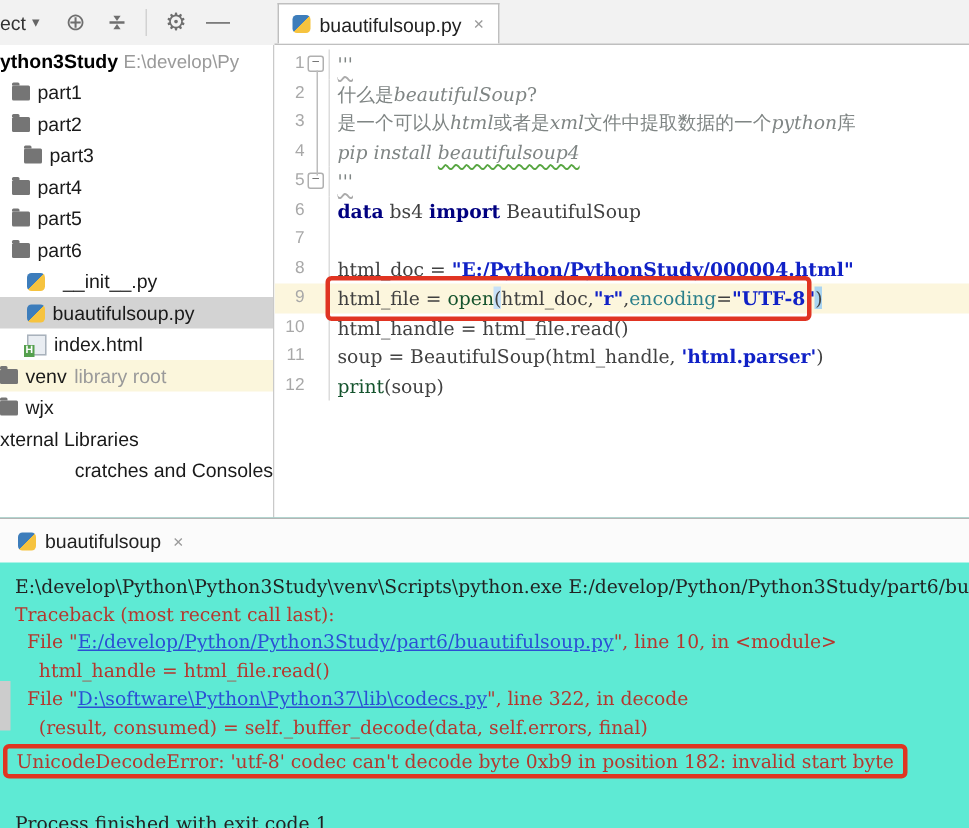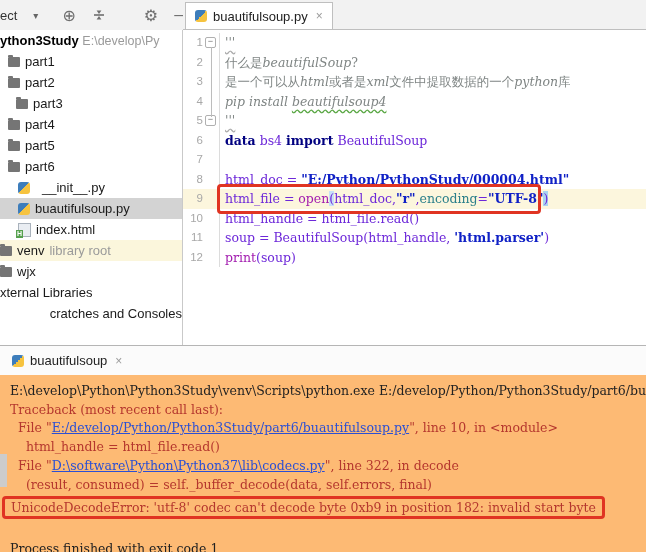--- a/index.html
+++ b/index.html
@@ -1,21 +1,21 @@
 <!DOCTYPE html>
 <html><head>
 <meta charset="utf-8">
 <style>
   html,body{margin:0;padding:0;}
   .window{width:646px;height:552px;position:relative;background:#fff;overflow:hidden;
           font-family:"Liberation Sans",sans-serif;color:#1a1a1a;}
 
   
   .header{height:30px;display:flex;background:#f2f2f2;}
-  .hdr-left{width:183px;display:flex;align-items:center;gap:16px;padding-left:0;flex:none;}
+  .hdr-left{width:183px;display:flex;align-items:center;gap:4px;padding-left:0;flex:none;}
   .proj-label{font-size:13px;color:#333;white-space:nowrap;}
   .dd-arrow{font-size:10px;color:#666;margin-right:8px;}
   .tbtn{width:24px;height:24px;display:flex;align-items:center;justify-content:center;
         color:#6f6f6f;font-size:16px;}
   .tsep{width:1px;height:18px;background:#d2d2d2;margin:0 3px;}
   .tabstrip{flex:1;display:flex;align-items:flex-end;border-bottom:1px solid #bfbfbf;background:#f2f2f2;}
   .etab{height:26px;background:#fff;border:1px solid #bfbfbf;border-bottom:none;
         display:flex;align-items:center;gap:6px;padding:0 9px;font-size:13px;color:#222;margin-left:2px;}
   .closex{color:#9b9b9b;font-size:12px;margin-left:2px;}
 
@@ -43,37 +43,37 @@
   
   .edregion{flex:1;position:relative;padding-top:3px;font-family:"DejaVu Serif",serif;font-size:12.5px;background:#fff;overflow:hidden;}
   .ed-row{display:flex;height:19.5px;line-height:19.5px;white-space:pre;}
   .ed-row.cur{background:#fcf6dd;}
   .gut{width:36px;flex:none;display:flex;border-right:1px solid #dcdcdc;font-family:"Liberation Sans",sans-serif;}
   .lno{width:20px;text-align:right;color:#a8a8a8;font-size:11.5px;line-height:19.5px;}
   .fold{width:15px;display:flex;align-items:center;justify-content:center;}
   .fbox{width:9px;height:9px;border:1px solid #b0b0b0;border-radius:2px;background:#fff;
         color:#707070;font-size:9px;line-height:7px;text-align:center;}
   .code{padding-left:5px;}
-  .plain{color:#6d28d9;}
+  .plain{color:#404040;}
   .kw{color:#000080;font-weight:bold;}
   .str{color:#1021c6;font-weight:bold;}
-  .builtin{color:#a21caf;}
+  .builtin{color:#14532d;}
   .param{color:#2a7f8a;}
   .doc{color:#7f8584;}
   .doc-it{color:#7f8584;font-style:italic;}
   .wavy-gray{text-decoration:underline;text-decoration-style:wavy;text-decoration-color:#ababab;text-underline-offset:3px;}
   .wavy-grn{text-decoration:underline;text-decoration-style:wavy;text-decoration-color:#58a642;text-underline-offset:3px;}
   .hlp{background:#c7e1f8;}
   .hlp2{background:#a9d4f1;}
   .fold-line{position:absolute;left:28px;top:17px;width:1px;height:70px;background:#bdbdbd;}
   .ed-annot{position:absolute;left:34px;top:154px;width:318px;height:24px;
             border:3px solid #e03422;border-radius:4px;pointer-events:none;}
 
   
-  .console{height:207px;border-top:1px solid #b5b5b5;position:relative;background:#fdba74;}
+  .console{height:207px;border-top:1px solid #b5b5b5;position:relative;background:#5eead4;}
   .con-tabs{height:29px;display:flex;align-items:center;padding-left:7px;background:#fbfbfb;}
   .con-tab{display:flex;align-items:center;gap:6px;font-size:13px;color:#222;padding:0 5px;}
   .con-out{padding:7px 0 0 10px;font-family:"DejaVu Serif",serif;font-size:12.5px;white-space:pre;overflow:hidden;}
   .con-line{line-height:18.7px;}
   .out{color:#222;}
   .err{color:#b5372e;}
   .lnk{color:#2b4fd4;text-decoration:underline;}
   .boxed{border:3px solid #e03422;border-radius:4px;width:fit-content;padding:0 6px;
          margin:2px 0 2px -8px;line-height:17px;}
   .con-strip{position:absolute;left:0;top:108px;width:7px;height:33px;background:#cccccc;}

